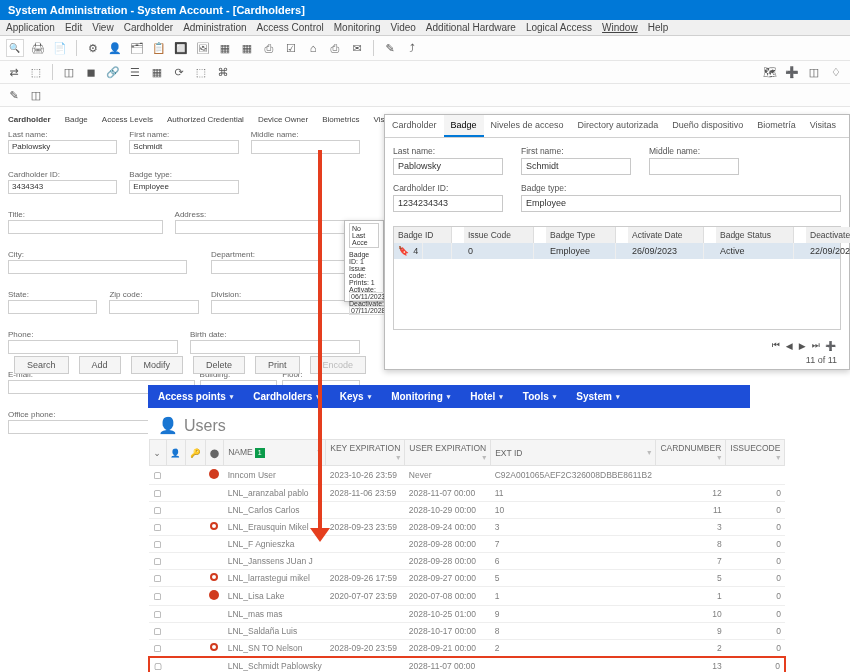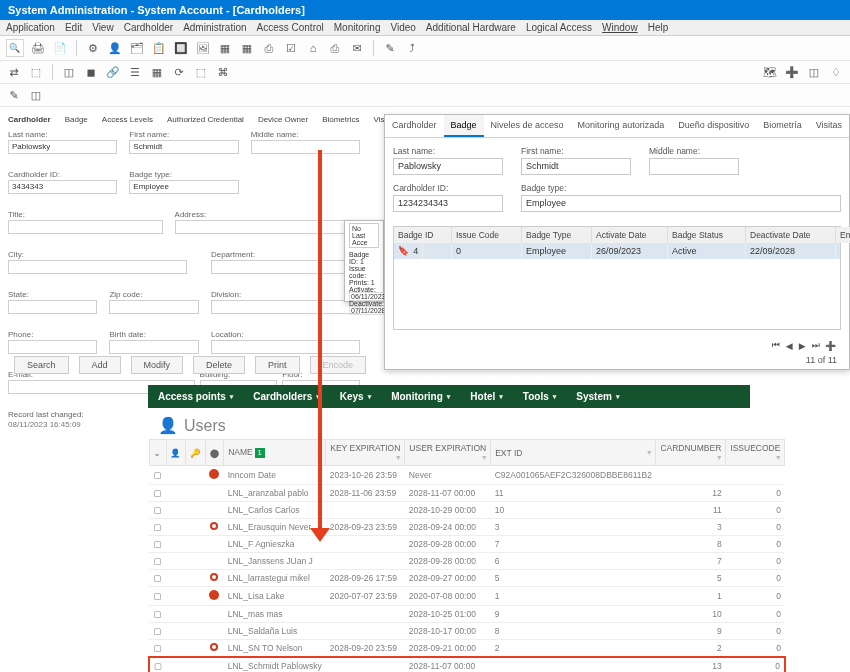--- a/index.html
+++ b/index.html
@@ -24,29 +24,29 @@
 
 
 .popup { position: absolute; background: #fff; border: 1px solid #bbb; box-shadow: 0 2px 6px rgba(0,0,0,.2); font-size: 9px; }
 .tabs2 { display: flex; white-space: nowrap; font-size: 9px; border-bottom: 1px solid #d0d0d0; overflow: hidden; }
 .tabs2 span { padding: 5px 7px; color: #555; }
 .tabs2 span.active { background: #f4f4f4; border-bottom: 2px solid #0078d7; color: #000; }
 .popup .body { padding: 8px; display: flex; gap: 18px; flex-wrap: wrap; }
 .popup .field2 label { display: block; font-size: 8.5px; color: #555; margin-bottom: 2px; }
 .popup .field2 .val { border: 1px solid #c8c8c8; padding: 2px 4px; min-width: 110px; display: block; font-size: 9px; height: 17px; }
 .badge-table { border: 1px solid #ccc; margin: 6px 8px; }
-.badge-table .hdr, .badge-table .row { display: grid; grid-template-columns: 58px 70px 70px 76px 78px 90px 60px; }
+.badge-table .hdr, .badge-table .row { display: grid; grid-template-columns: 58px 70px 70px 76px 78px 90px 60px; gap: 12px; }
 .badge-table .hdr span { background: #f0f0f0; border-right: 1px solid #ddd; padding: 3px 4px; font-size: 8.5px; color: #444; }
 .badge-table .row span { padding: 3px 4px; font-size: 9px; border-right: 1px solid #eee; }
 .badge-table .row { background: #dce6f0; }
 .nav-bar { display: flex; justify-content: flex-end; gap: 6px; padding: 4px 12px; font-size: 9px; color: #555; align-items: center; }
 
 
 .webapp { position: absolute; left: 148px; top: 385px; width: 602px; background: #fff; }
-.webapp .bar { background: #14532d; display: flex; }
+.webapp .bar { background: #1d4ed8; display: flex; }
 .webapp .bar span { color: #fff; font-size: 10px; padding: 6px 10px; font-weight: 600; display: inline-flex; align-items: center; gap: 2px; }
 .webapp h3 { display: flex; align-items: center; gap: 6px; color: #858585; font-size: 16px; font-weight: normal; padding: 8px 10px 4px; }
 .grid { width: 100%; border-collapse: collapse; font-size: 8.5px; }
 .grid th { background: #f5f5f5; border: 1px solid #e2e2e2; padding: 3px 4px; color: #666; font-weight: normal; text-align: left; white-space: nowrap; }
 .grid th .filter { float: right; color: #bbb; font-size: 8px; }
 .grid td { border-bottom: 1px solid #eee; padding: 3px 4px; white-space: nowrap; color: #808080;}
 .grid td.icon { text-align: center; }
 .status-dot { display: inline-block; width: 10px; height: 10px; border-radius: 50%; }
 .status-dot.red { background: #d13b1e; }
 .status-dot.red-ring { border: 2px solid #d13b1e; width: 8px; height: 8px; background: #fff; }
@@ -202,44 +202,36 @@
   </div>
   <div style="display:flex;gap:12px;width:100%">
     <div class="field" style="flex:.6">
         <label>Phone:</label>
         <div class="val"></div>
       </div>
     <div class="field" style="flex:.6">
         <label>Birth date:</label>
         <div class="val"></div>
       </div>
-    <div class="field" style="flex:1">
-        <label>Location:</label>
-        <div class="val"></div>
-      </div>
   </div>
   <div style="display:flex;gap:5px;width:100%">
     <div class="field" style="flex:1.2">
         <label>E-mail:</label>
         <div class="val"></div>
       </div>
     <div class="field" style="flex:.5">
         <label>Building:</label>
         <div class="val"></div>
       </div>
     <div class="field" style="flex:.5">
         <label>Floor:</label>
         <div class="val"></div>
       </div>
   </div>
   <div style="display:flex;gap:12px;width:100%">
-    <div class="field" style="flex:1.2">
-        <label>Record last changed:</label>
-        <div style="font-size:8px;color:#777">08/11/2023 16:45:09</div>
-      </div>
     <div class="field" style="flex:.5">
         <label>Office phone:</label>
         <div class="val"></div>
       </div>
     <div class="field" style="flex:.5">
         <label>Extension:</label>
         <div class="val"></div>
       </div>
   </div>
 </div>
@@ -260,21 +252,21 @@
   <div><span>Prints:</span> <span>1</span></div>
   <div><span>Activate:</span> <span style="border:1px solid #ddd;padding:0 1px">06/11/2023</span></div>
   <div><span>Deactivate:</span> <span style="border:1px solid #ddd;padding:0 1px">07/11/2028</span></div>
 </div>
 
 <div class="popup" style="left:384px;top:114px;width:466px">
   <div class="tabs2">
     <span>Cardholder</span>
     <span class="active">Badge</span>
     <span>Niveles de acceso</span>
-    <span>Monitoring autorizada</span>
+    <span>Directory autorizada</span>
     <span>Dueño dispositivo</span>
     <span>Biometría</span>
     <span>Visitas</span>
 
   </div>
   <div class="body">
     <div class="field2">
         <label>Last name:</label>
         <span class="val">Pablowsky</span>
       </div>
@@ -358,21 +350,21 @@
       <th><span>CARDNUMBER</span><span class="filter">▾</span></th>
       <th><span>ISSUECODE</span><span class="filter">▾</span></th>
     </tr>
       </thead>
     <tbody id="users-body">
         <tr>
           <td class="icon">▢</td>
           <td class="icon"></td>
           <td class="icon"></td>
           <td class="icon"><span class="status-dot red"></span></td>
-          <td>Inncom Date</td>
+          <td>Inncom User</td>
           <td>2023-10-26 23:59</td>
           <td>Never</td>
           <td>C92A001065AEF2C326008DBBE8611B2</td>
           <td style="text-align:right"></td>
           <td style="text-align:right"></td>
         </tr>
         <tr>
           <td class="icon">▢</td>
           <td class="icon"></td>
           <td class="icon"></td>
@@ -394,21 +386,21 @@
           <td>2028-10-29 00:00</td>
           <td>10</td>
           <td style="text-align:right">11</td>
           <td style="text-align:right">0</td>
         </tr>
         <tr>
           <td class="icon">▢</td>
           <td class="icon"></td>
           <td class="icon"></td>
           <td class="icon"><span class="status-dot red-ring"></span></td>
-          <td>LNL_Erausquin Never</td>
+          <td>LNL_Erausquin Mikel</td>
           <td>2028-09-23 23:59</td>
           <td>2028-09-24 00:00</td>
           <td>3</td>
           <td style="text-align:right">3</td>
           <td style="text-align:right">0</td>
         </tr>
         <tr>
           <td class="icon">▢</td>
           <td class="icon"></td>
           <td class="icon"></td>

